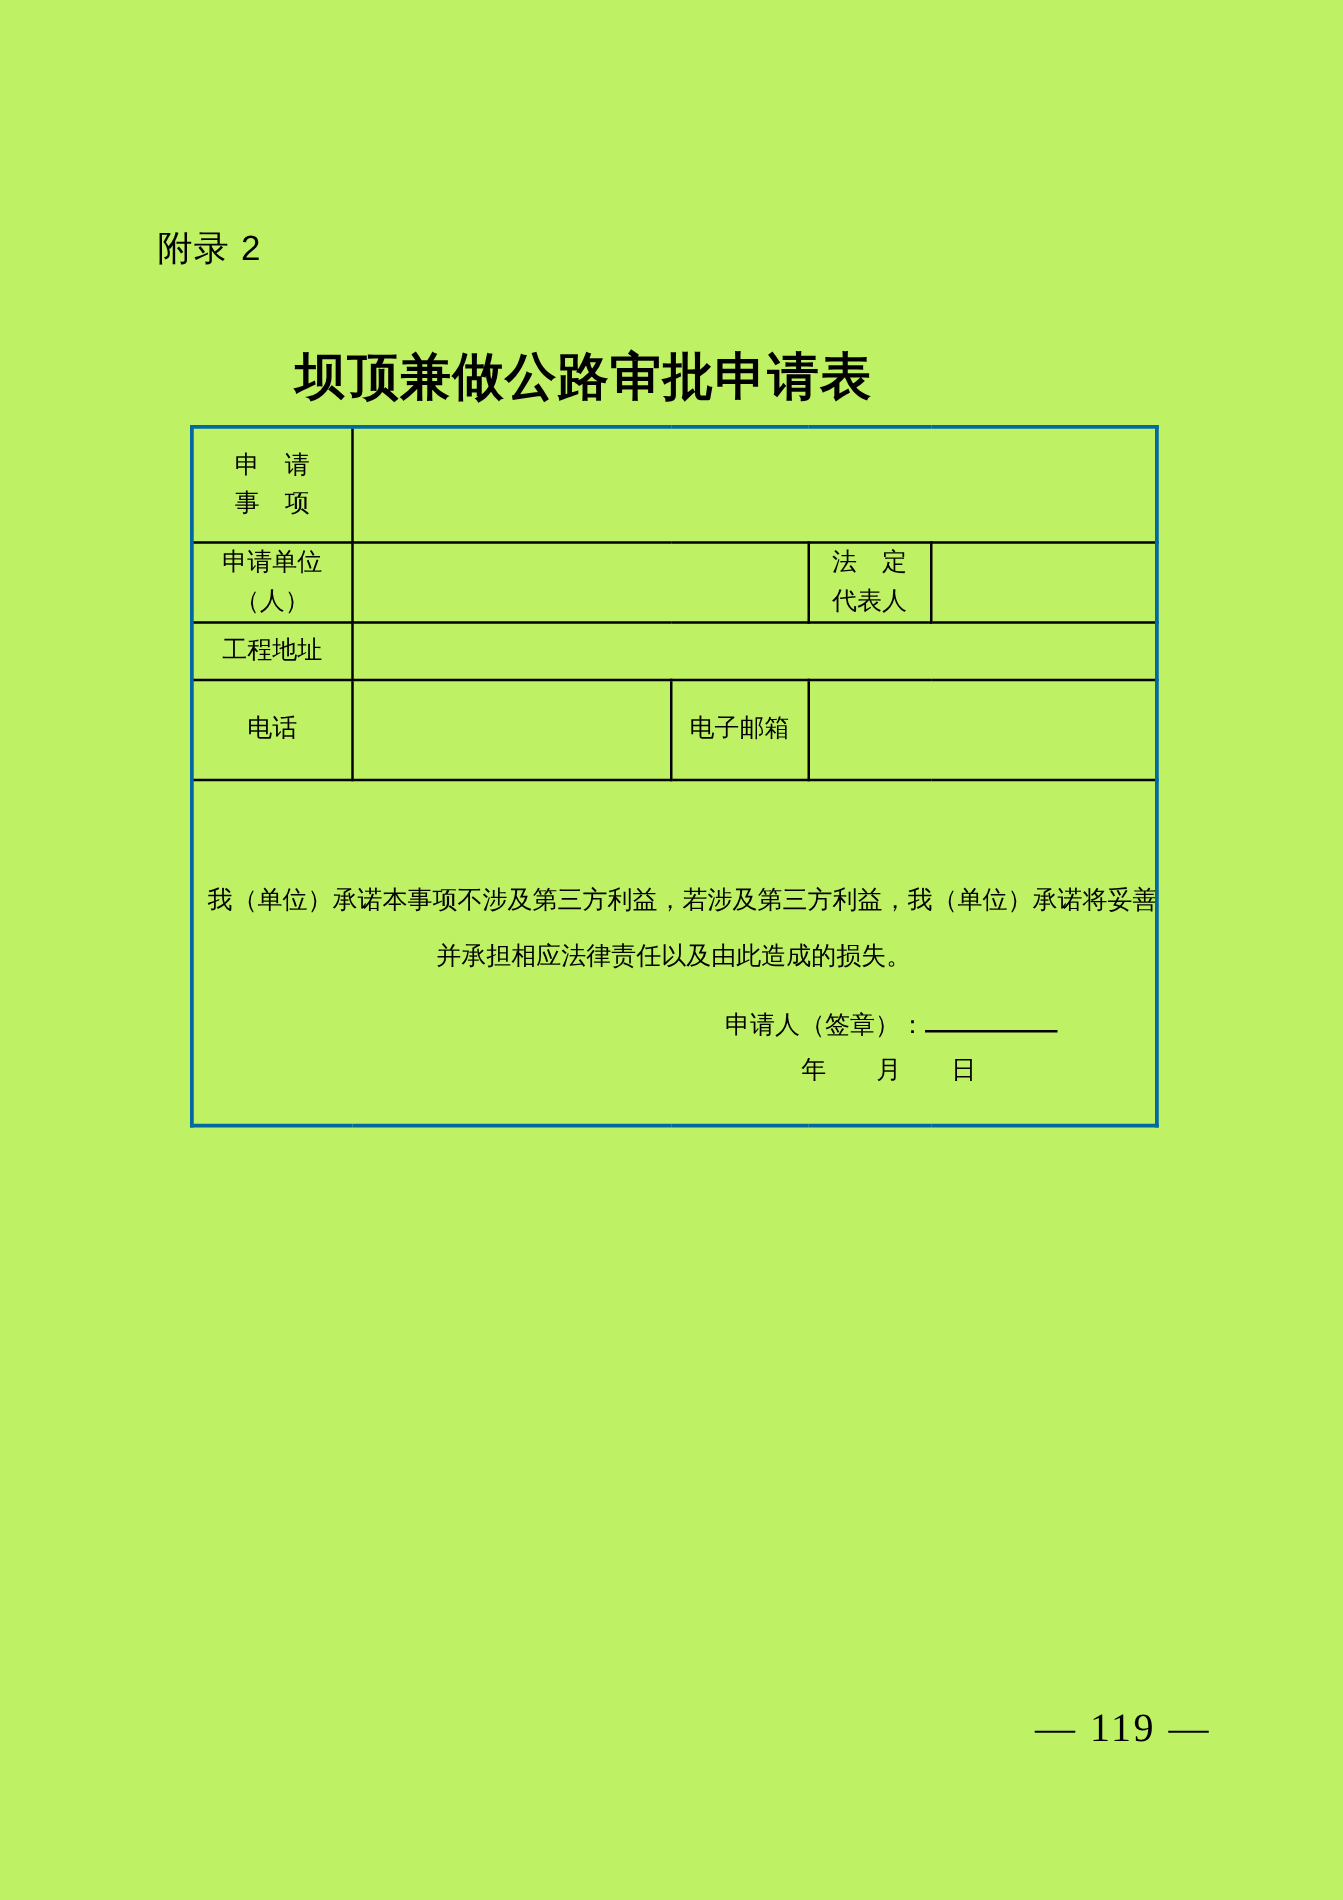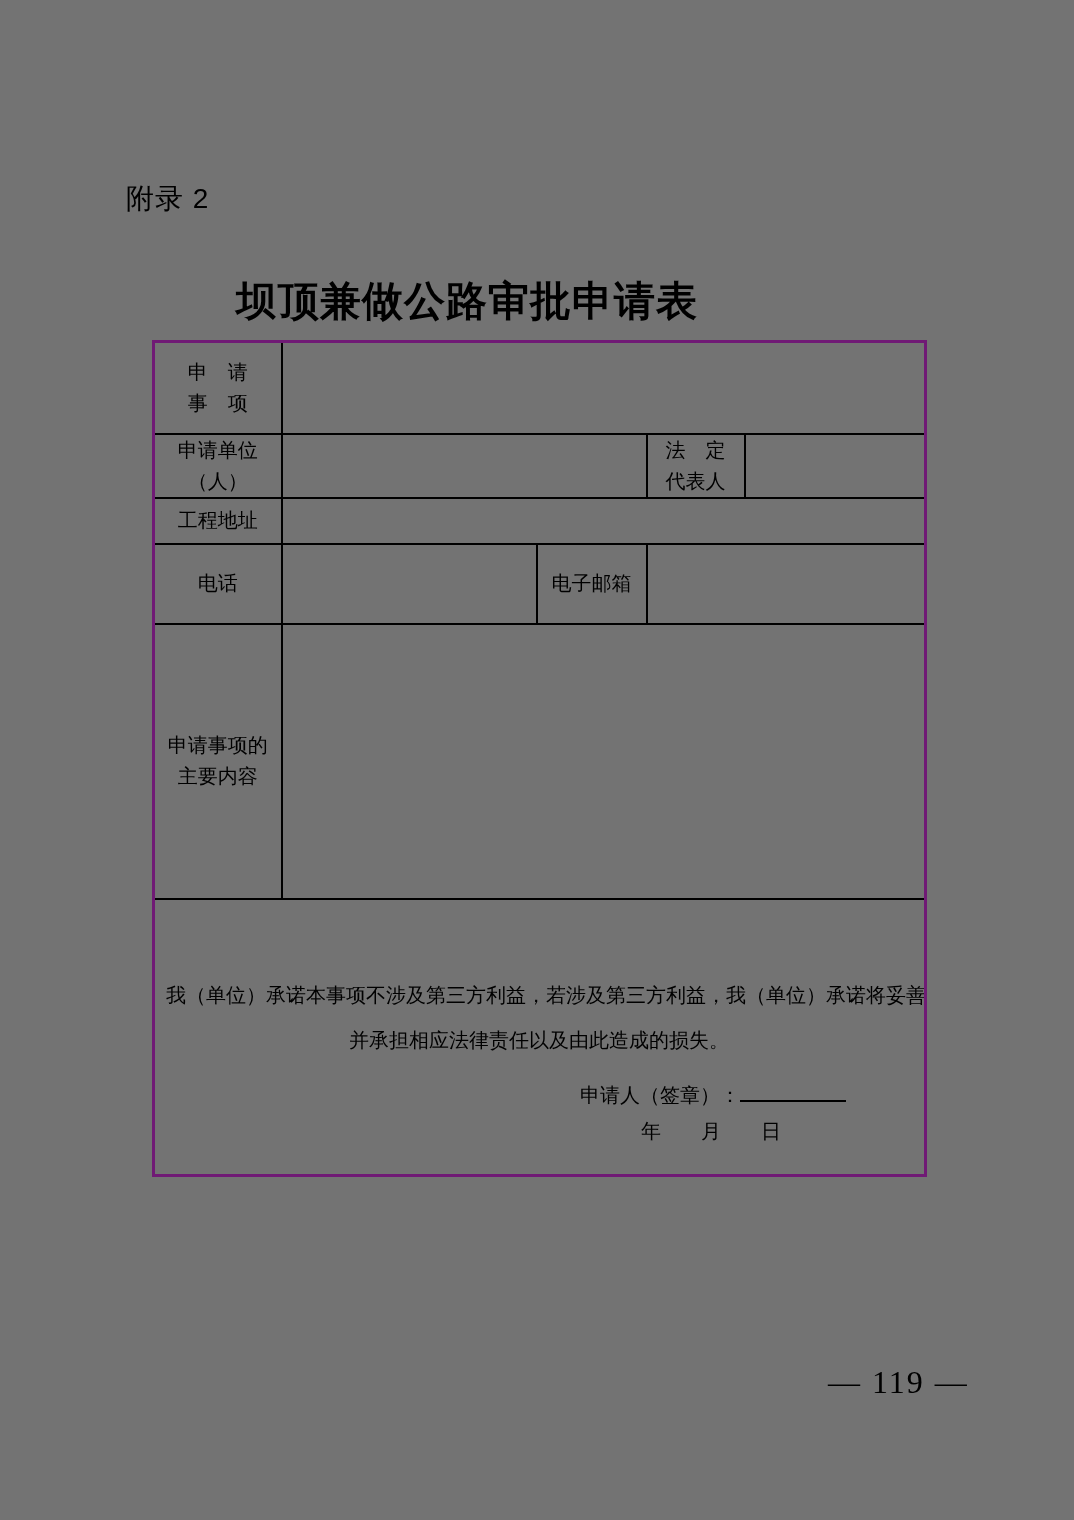--- a/index.html
+++ b/index.html
@@ -1,38 +1,38 @@
 <!DOCTYPE html>
 <html><head>
 <meta charset="utf-8">
 <style>
   * { margin:0; padding:0; box-sizing:border-box; }
   html,body { background:#ffffff; }
   body {
     width:1074px; height:1520px; position:relative;
     font-family:"Liberation Serif", serif; color:#000;
   }
-  .page { position:absolute; inset:0; background:#737373; overflow:hidden; }
+  .page { position:absolute; inset:0; background:#bef264; overflow:hidden; }
 
   .appendix {
     position:absolute; left:126px; top:180px;
     font-size:28px; font-family:"Liberation Sans", sans-serif;
     letter-spacing:1px;
   }
   .doc-title {
     position:absolute; top:274px; left:0; width:920px;
     text-align:center; text-indent:14px;
     font-size:41px; font-weight:bold; letter-spacing:1px;
     font-family:"Liberation Serif", serif;
   }
 
   table.form {
     position:absolute; left:152px; top:340px;
     border-collapse:collapse; table-layout:fixed;
-    border:3px solid #701a75;
+    border:3px solid #0369a1;
     width:772px;
   }
   table.form td {
     border:2px solid #000;
     font-size:20px; text-align:center; vertical-align:middle;
     overflow:hidden;
   }
   tr.r1 { height:92px; }
   tr.r2 { height:64px; }
   tr.r3 { height:46px; }
@@ -115,27 +115,20 @@
       <td class="label-cell">
         <div>电话</div>
       </td>
       <td></td>
       <td class="label-cell">
         <div>电子邮箱</div>
       </td>
       <td colspan="2"></td>
     </tr>
 
-    <tr class="r6">
-      <td class="label-cell">
-        <div>申请事项的</div>
-        <div>主要内容</div>
-      </td>
-      <td colspan="4"></td>
-    </tr>
 
     <tr class="r7">
       <td colspan="5" class="decl-cell">
         <div class="decl-line">我（单位）承诺本事项不涉及第三方利益，若涉及第三方利益，我（单位）承诺将妥善解决，</div>
         <div class="decl-line">并承担相应法律责任以及由此造成的损失。</div>
         <div class="sig-block">
           <div class="sig-line"><span>申请人（签章）：</span><span class="sig-underline"></span></div>
           <div class="sig-date">年　　月　　日</div>
         </div>
       </td>

